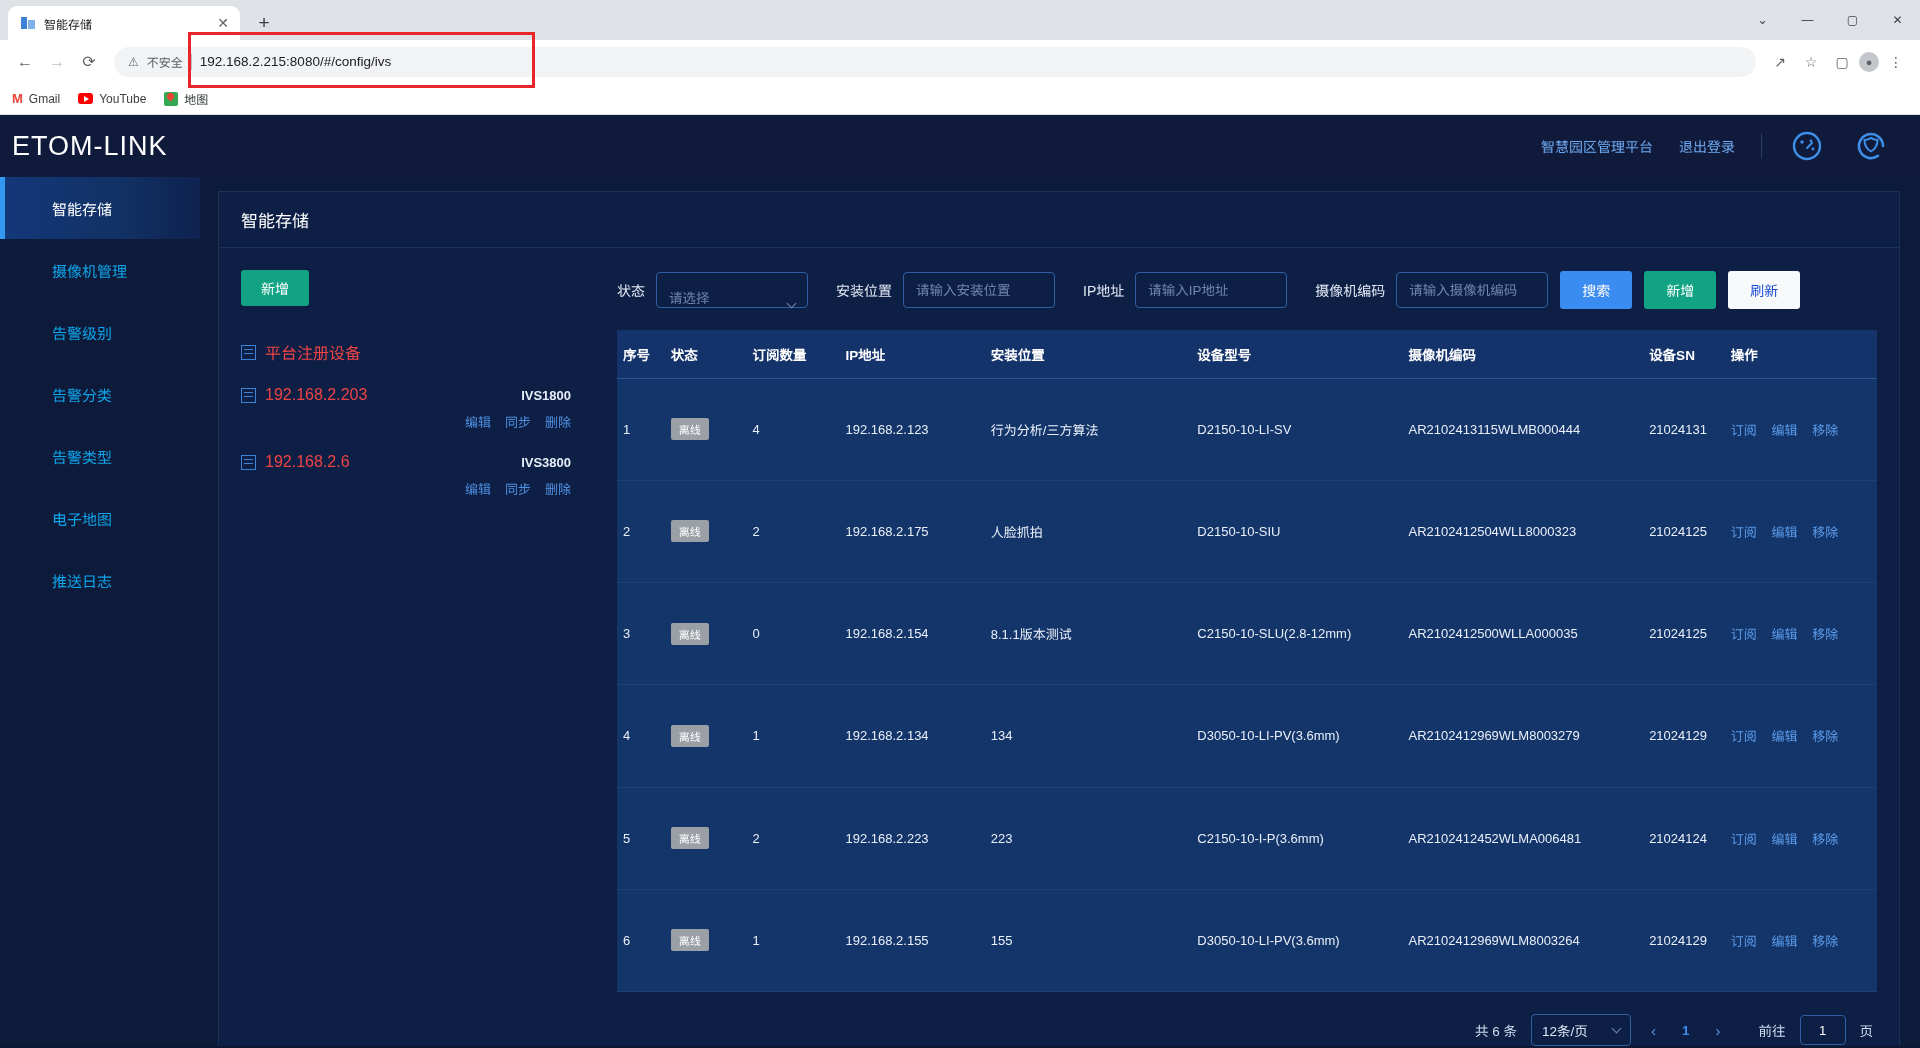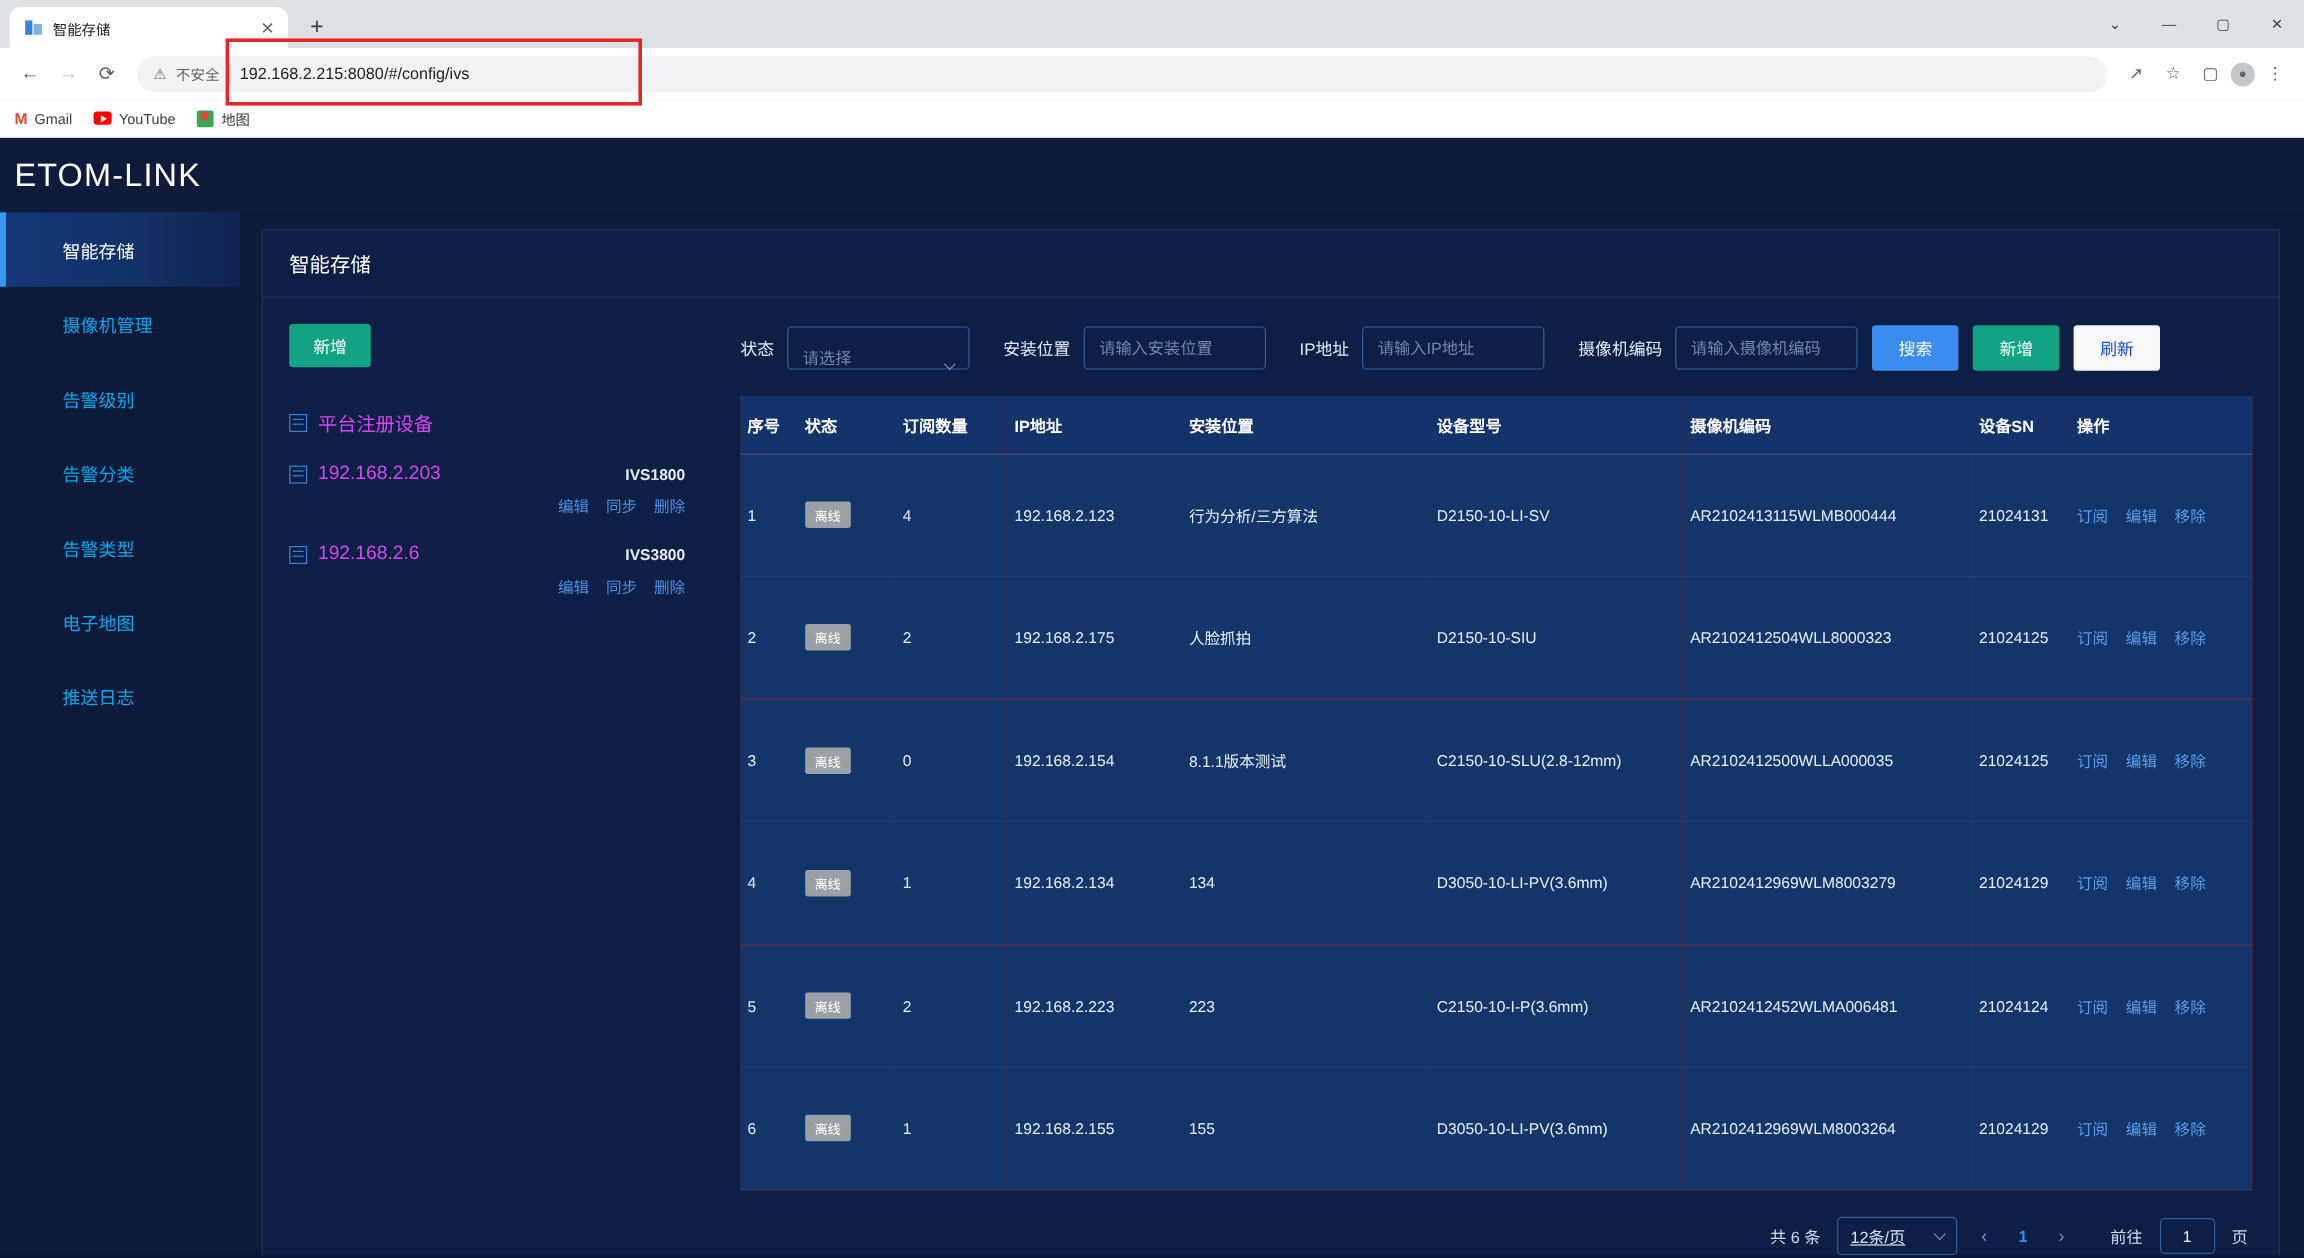--- a/index.html
+++ b/index.html
@@ -154,21 +154,21 @@
   .tree-node { margin-bottom: 22px; }
   .tree-row { display: flex; align-items: center; gap: 9px; }
   .tree-ico { width: 15px; height: 15px; position: relative; flex: 0 0 15px; }
   .tree-ico::before {
     content: ""; position: absolute; inset: 0; border: 1.6px solid #3b82d6;
   }
   .tree-ico::after {
     content: ""; position: absolute; left: 3px; right: 3px; top: 4px; height: 1.6px;
     background: #3b82d6; box-shadow: 0 4px 0 #3b82d6;
   }
-  .tree-label { font-size: 16px; color: #d946ef; }
+  .tree-label { font-size: 16px; color: #ef4444; }
   .tree-model { margin-left: auto; margin-right: 38px; font-size: 13px; color: #e6edf8; font-weight: bold; }
   .tree-acts { display: flex; gap: 14px; justify-content: flex-end; margin-top: 8px; margin-right: 38px; }
   .tree-act { font-size: 13px; color: #4e8fe0; cursor: pointer; }
 
   
   .rightarea { flex: 1; padding: 16px 22px 0 8px; display: flex; flex-direction: column; }
   .filters { display: flex; align-items: center; gap: 0; height: 52px; }
   .f-label { font-size: 14px; color: #e3eaf6; margin-right: 11px; white-space: nowrap; }
   .f-label.sp { margin-left: 28px; }
   .f-select, .f-input {
@@ -212,21 +212,21 @@
     background: #2f7ad1; border-radius: 4px; cursor: pointer;
   }
 
   .pager {
     display: flex; align-items: center; justify-content: flex-end;
     gap: 14px; padding: 22px 4px 0 0; font-size: 13.5px; color: #cfdcf0;
   }
   .pg-select {
     height: 32px; width: 100px; border: 1px solid #2f5f9e; border-radius: 4px;
     display: flex; align-items: center; justify-content: space-between;
-    padding: 0 10px; color: #dbe5f5; cursor: pointer; background: transparent; text-decoration: underline;
+    padding: 0 10px; color: #dbe5f5; cursor: pointer; background: transparent;
   }
   .pg-arrow { color: #5b9bea; cursor: pointer; font-size: 15px; padding: 0 6px; }
   .pg-num { color: #3b8cf0; font-weight: bold; cursor: pointer; padding: 0 6px; }
   .pg-input {
     width: 46px; height: 30px; border: 1px solid #2f5f9e; border-radius: 4px;
     background: transparent; color: #fff; text-align: center; font-family: inherit;
     font-size: 13px; outline: none;
   }
 
   .taskbar-strip {
@@ -286,20 +286,40 @@
     </div>
   </div>
 
   <div class="redbox"></div>
 </div>
 
 <div class="app">
 
   <div class="topnav">
     <div class="logo">ETOM-LINK</div>
+    <div class="topright">
+      <span class="toplink">智慧园区管理平台</span>
+      <span class="toplink">退出登录</span>
+      <span class="topdiv"></span>
+      <span class="topicon">
+        <svg viewBox="0 0 38 38" width="38" height="38">
+          <circle cx="19" cy="19" r="13" fill="none" stroke="#3f8fe8" stroke-width="2.4"></circle>
+          <circle cx="14" cy="15" r="1.7" fill="#3f8fe8"></circle>
+          <circle cx="23" cy="14" r="1.4" fill="#3f8fe8"></circle>
+          <circle cx="25" cy="22" r="1.4" fill="#3f8fe8"></circle>
+          <path d="M19 21 L24 16" stroke="#3f8fe8" stroke-width="2" stroke-linecap="round"></path>
+        </svg>
+      </span>
+      <span class="topicon">
+        <svg viewBox="0 0 38 38" width="38" height="38">
+          <path d="M31 19a12 12 0 1 0-5 9.8" fill="none" stroke="#3f8fe8" stroke-width="2.6" stroke-linecap="round"></path>
+          <path d="M19 11c3 1.6 5 2 6.5 2 0 6-2.6 9.4-6.5 11.3C15 22.4 12.5 19 12.5 13c1.5 0 3.5-.4 6.5-2z" fill="none" stroke="#3f8fe8" stroke-width="2"></path>
+        </svg>
+      </span>
+    </div>
   </div>
 
   <div class="body">
 
     <div class="sidebar">
       <div class="side-item active">智能存储</div>
       <div class="side-item">摄像机管理</div>
       <div class="side-item">告警级别</div>
       <div class="side-item">告警分类</div>
       <div class="side-item">告警类型</div>

